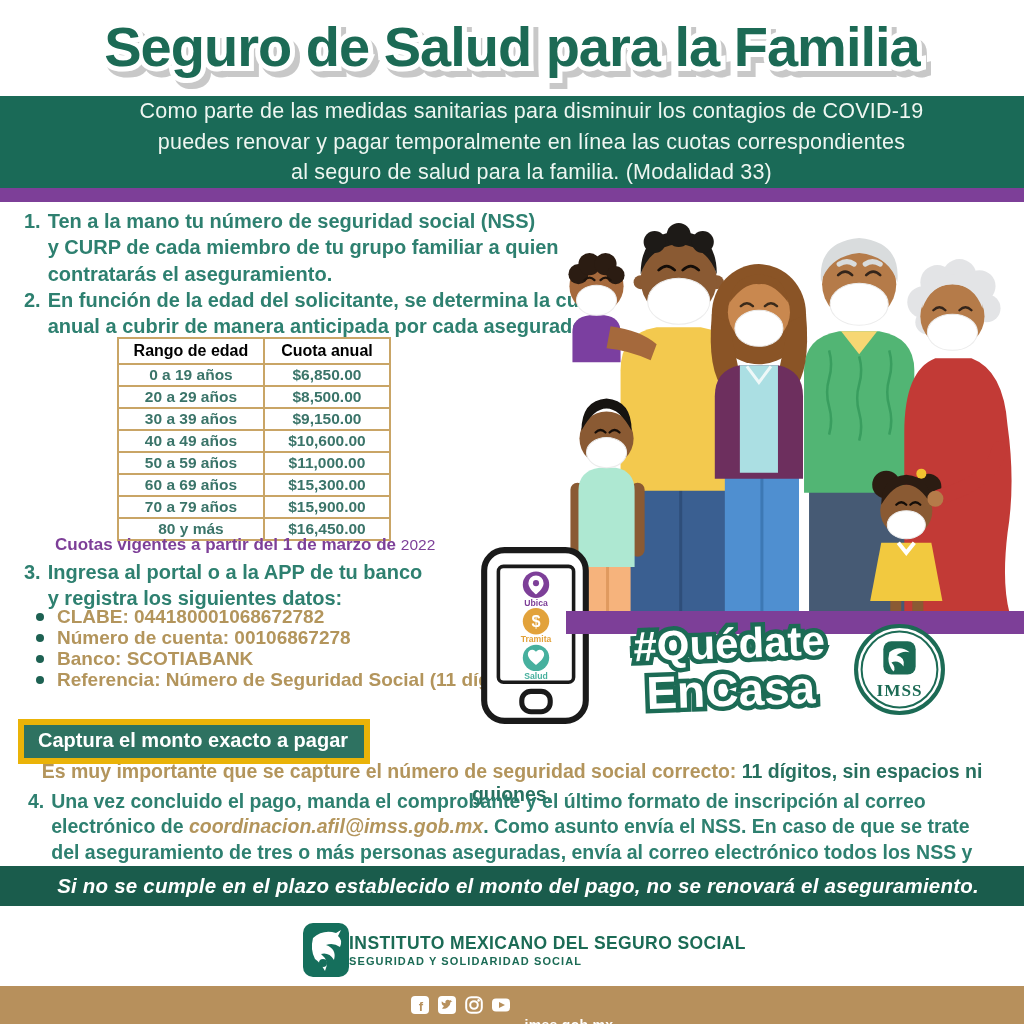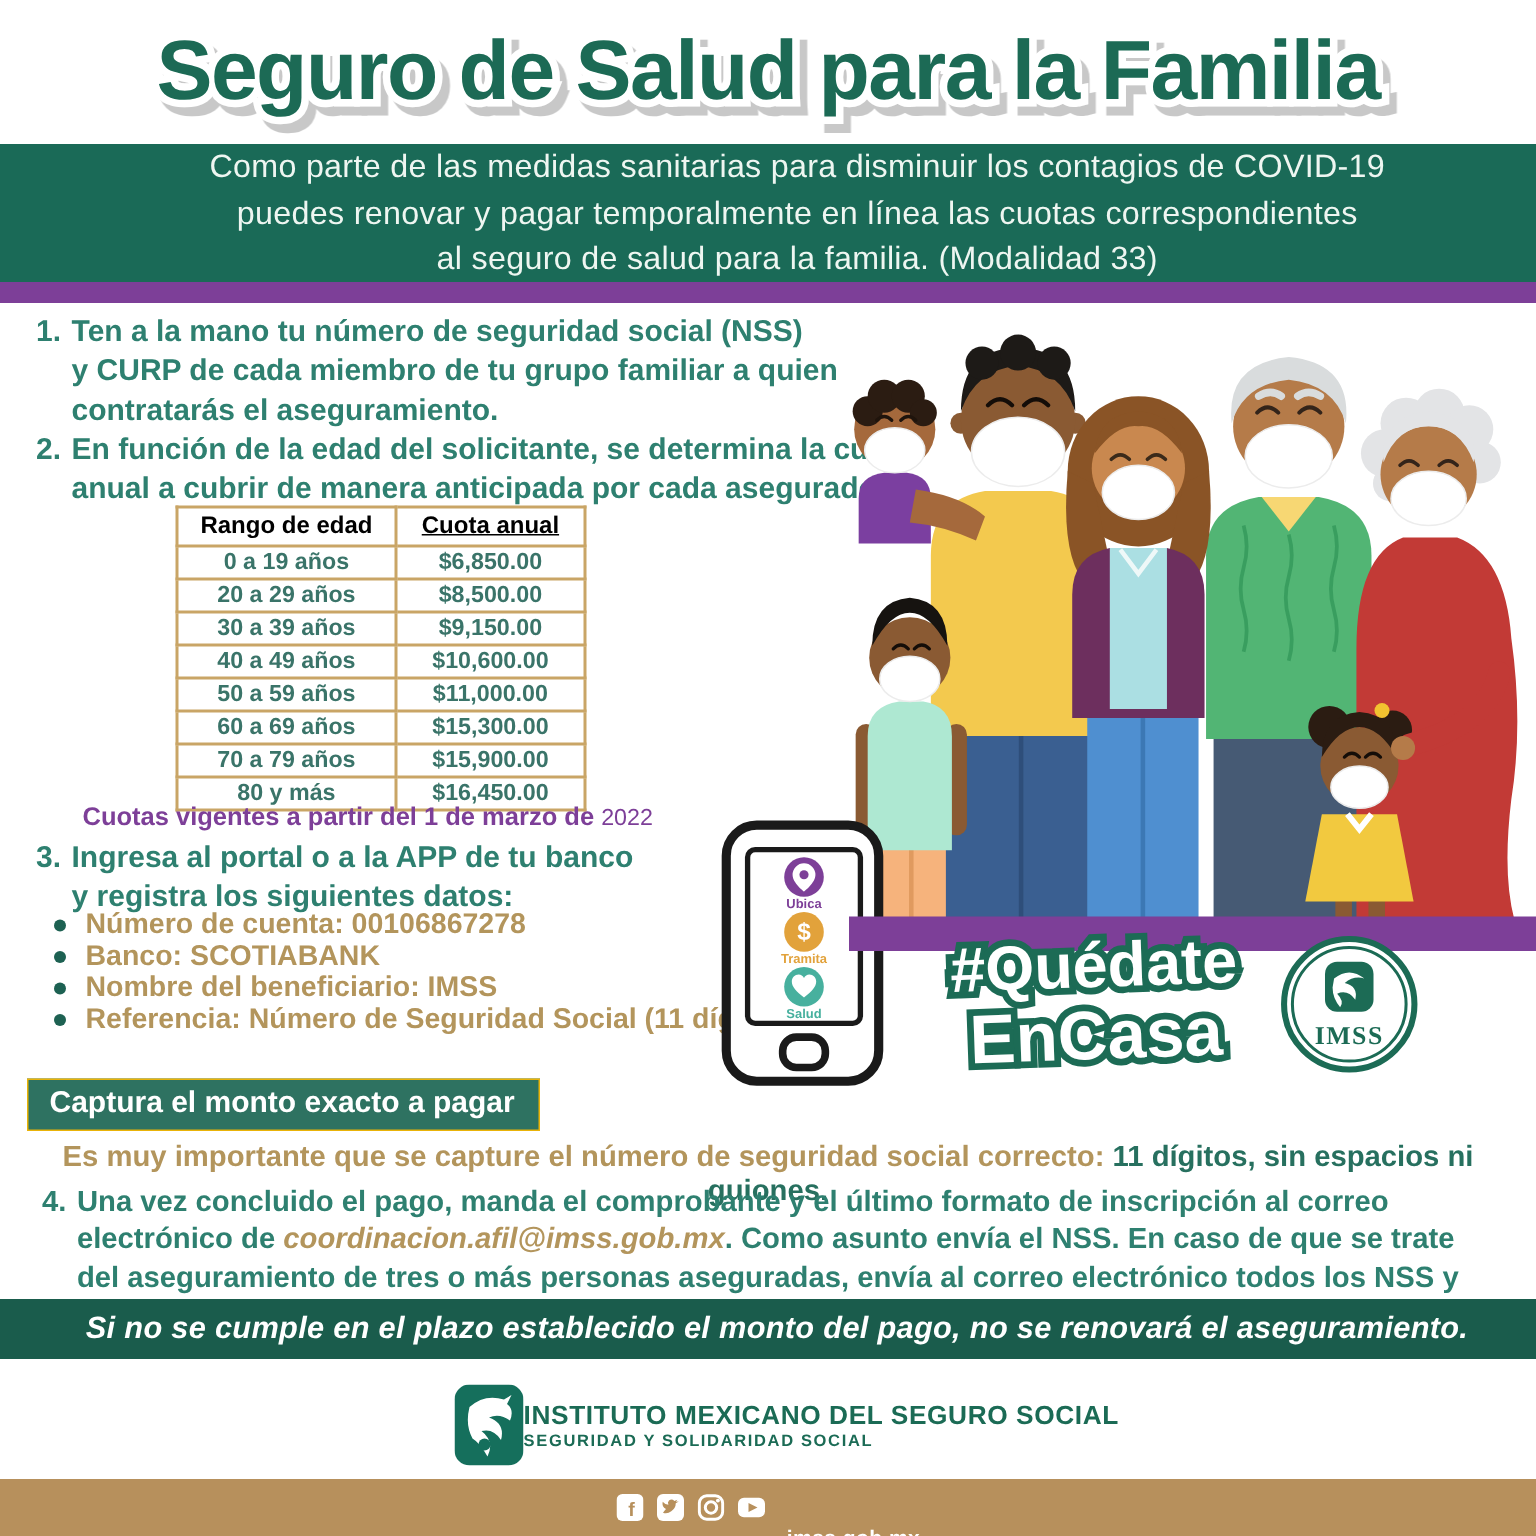--- a/index.html
+++ b/index.html
@@ -20,38 +20,38 @@
   .step .num { margin-right:7px; }
   .step .txt { white-space:pre-line; }
   .step1 { left:24px; top:208px; }
   .step2 { left:24px; top:287px; }
   .step3 { left:24px; top:559px; }
 
   table.fees { position:absolute; left:117px; top:337px; width:274px; border-collapse:collapse; background:#fff; }
   table.fees th, table.fees td { border:2px solid #c9a566; text-align:center; }
   table.fees th { color:#000000; font-size:16px; font-weight:700; padding:3px 2px; }
   table.fees td { color:#3a7469; font-size:15.5px; font-weight:600; padding:1px 20px; height:19px; }
-  .col-age { width:155px; } .col-fee { width:127px;text-decoration:underline; }
+  .col-age { width:155px; } .col-fee { width:127px; }
 
   .note { position:absolute; left:55px; top:535px; width:390px; 
           color:#7d3f98; font-weight:700; font-size:17px; }
   .note .year { font-weight:400; font-size:15.5px; }
 
   ul.bank { position:absolute; left:36px; top:606px; list-style:none; }
   ul.bank li { display:flex; align-items:center; height:21px; font-size:19px; font-weight:700; color:#b3955c; }
   ul.bank .dot { width:8px; height:8px; border-radius:50%; background:#1d6152; margin-right:13px; flex:0 0 8px; }
 
   .family-svg { position:absolute; left:558px; top:220px; z-index:1; }
   .pband { position:absolute; left:566px; top:611px; width:458px; height:23px; background:#7d3f98; z-index:3; }
   .phone-svg { position:absolute; left:474px; top:542px; z-index:2; }
   .hashtag-svg { position:absolute; left:598px; top:618px; z-index:4; }
   .badge-svg { position:absolute; left:852px; top:622px; z-index:4; }
 
   .capture { position:absolute; left:18px; top:719px; background:#2e7261; color:#fff; font-weight:700;
-             font-size:20px; padding:4px 16px 6px 14px; border:1px solid #eab308; z-index:5; }
+             font-size:20px; padding:4px 16px 6px 14px; border:6px solid #eab308; z-index:5; }
 
   .important { position:absolute; left:0; top:760px; width:1024px; text-align:center; font-size:19.5px; }
   .important .hl { color:#b3955c; font-weight:700; }
   .important .rest { color:#27705f; font-weight:800; }
 
   .step4 { left:28px; top:789px; width:975px; font-size:19.5px; line-height:1.3; }
   .step4 .email { color:#b3955c; font-style:italic; font-weight:600; }
 
   .deadline { position:absolute; left:0; top:866px; width:1024px; height:40px; background:#1a5c4c;
               display:flex; align-items:center; justify-content:center;padding-left:12px; }
@@ -149,29 +149,29 @@
 
   <div class="step step3">
     <span class="num">3.</span>
     <p class="txt">Ingresa al portal o a la APP de tu banco
 y registra los siguientes datos:</p>
   </div>
 
   <ul class="bank">
     <li>
         <span class="dot"></span>
+        <span>CLABE: 044180001068672782</span>
+      </li>
+    <li>
+        <span class="dot"></span>
         <span>Número de cuenta: 00106867278</span>
       </li>
     <li>
         <span class="dot"></span>
         <span>Banco: SCOTIABANK</span>
-      </li>
-    <li>
-        <span class="dot"></span>
-        <span>Nombre del beneficiario: IMSS</span>
       </li>
     <li>
         <span class="dot"></span>
         <span>Referencia: Número de Seguridad Social (11 dígitos)</span>
       </li>
   </ul>
 
   <svg class="family-svg" width="466" height="393" viewBox="0 0 464 392">
 
     <g>

